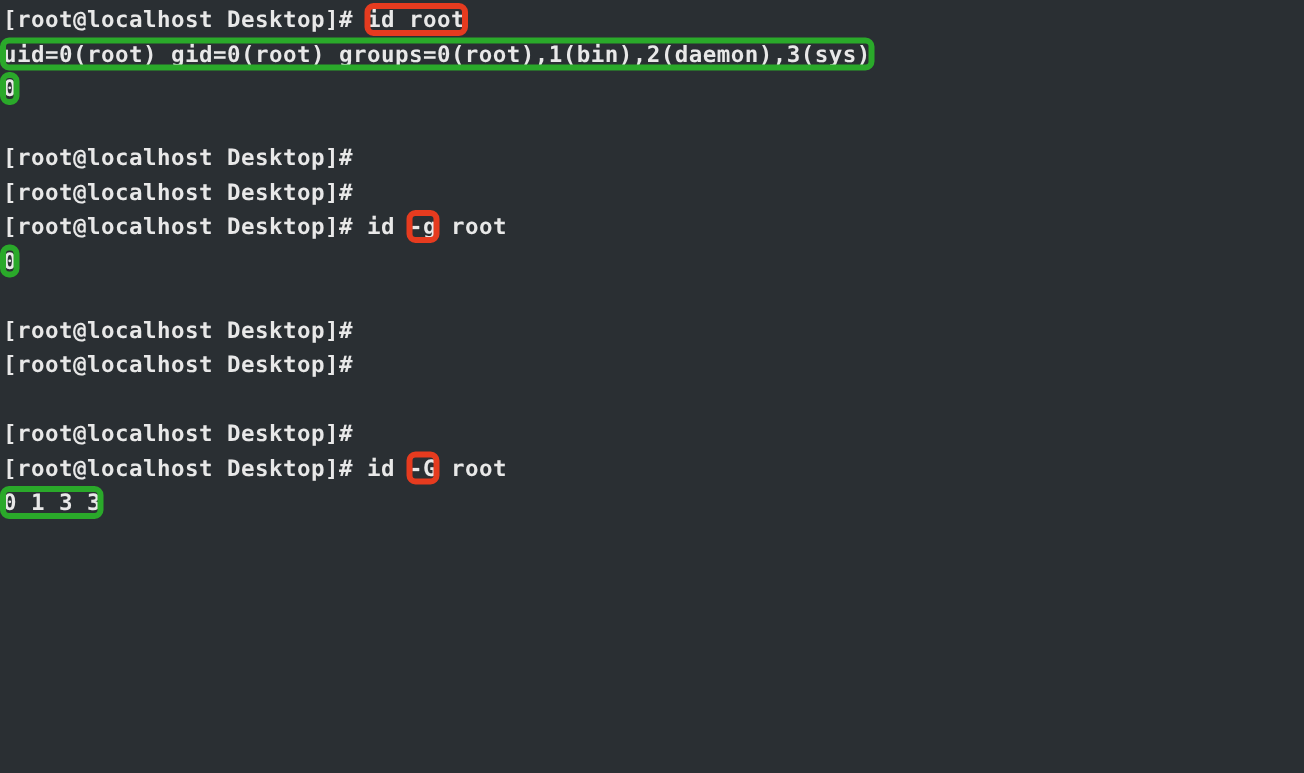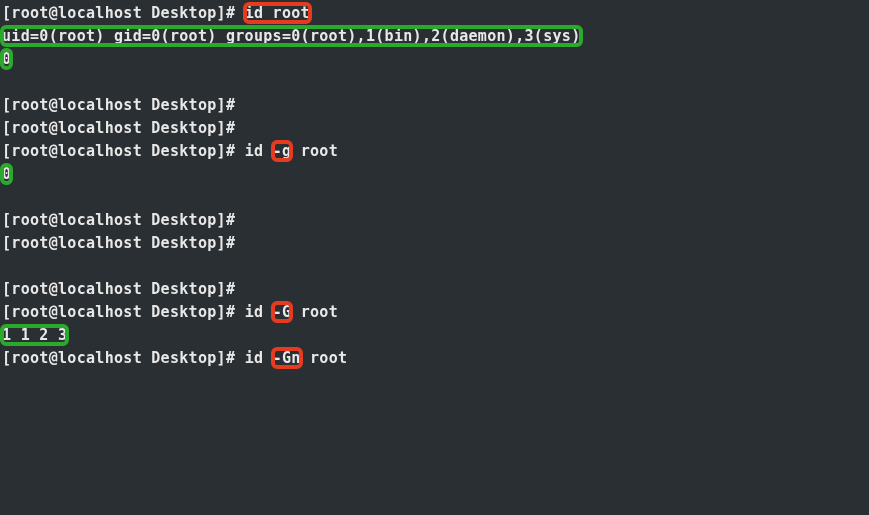--- a/index.html
+++ b/index.html
@@ -65,20 +65,19 @@
 
 <div class="line"><span>[root@localhost Desktop]#</span></div>
 <div class="line"><span>[root@localhost Desktop]#</span></div>
 
 <div class="spacer"></div>
 
 <div class="line"><span>[root@localhost Desktop]#</span></div>
 
 <div class="line"><span>[root@localhost Desktop]#</span> <span>id</span> <span class="hl-red">-G</span> <span>root</span></div>
 
-<div class="line"><span class="hl-green">1 1 2 3</span></div>
+<div class="line"><span class="hl-green">0 1 3 3</span></div>
 
-<div class="line"><span>[root@localhost Desktop]#</span> <span>id</span> <span class="hl-red">-Gn</span> <span>root</span></div>
 
 <div class="spacer"></div>
 
 
 </div>
 
 </body></html>

